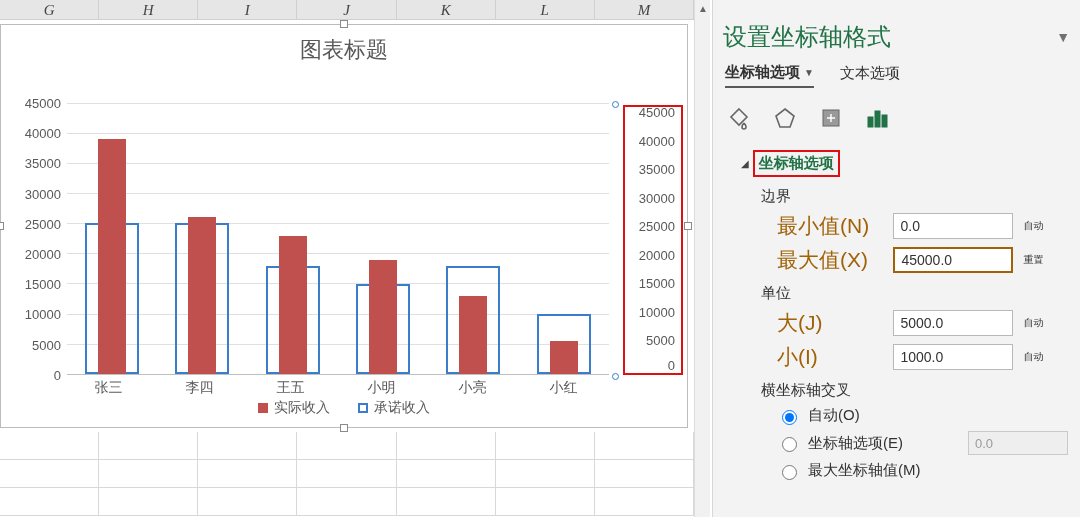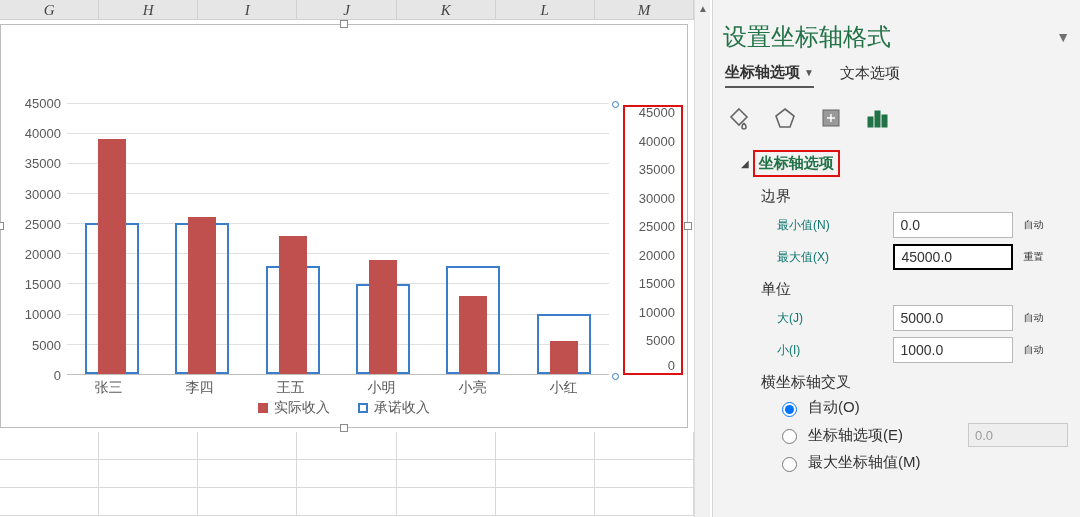--- a/index.html
+++ b/index.html
@@ -203,28 +203,28 @@
     border:2px solid #d11; width:fit-content;
   }
   .tri { font-size:10px; color:#444; }
   .subhead { margin: 10px 0 4px 20px; color:#333; font-size:15px; }
 
   .row-line {
     display:flex; align-items:center;
     margin: 6px 0 6px 36px;
     gap: 10px;
   }
-  .row-line .lbl { width: 110px; color:#0f766e; font-size:12px; }
+  .row-line .lbl { width: 110px; color:#a16207; font-size:21px; }
   .row-line input[type="text"] {
     width: 120px; height:26px;
     border:1px solid #b8b8b8; background:#fff;
     padding: 0 6px; font-size:14px; color:#333;
   }
   .row-line .suffix { width:46px; color:#333; font-size:10px; }
-  .row-line.boxed input { border:2px solid #000000; }
+  .row-line.boxed input { border:2px solid #a16207; }
 
   .radio-line {
     display:flex; align-items:center; gap:8px;
     margin: 6px 0 6px 36px; font-size:15px; color:#333;
   }
   .radio-line input[type="radio"] { width:15px; height:15px; }
   .radio-line input[type="text"] {
     width:100px; height:24px; border:1px solid #c9c9c9; background:#eee;
     font-size:13px; color:#9a9a9a; padding:0 6px; margin-left:auto;
   }
@@ -241,20 +241,21 @@
   <div>L</div>
   <div>M</div>
 </div>
 
 <div class="chart-obj">
   <div class="sel-handle sh-t"></div>
   <div class="sel-handle sh-b"></div>
   <div class="sel-handle sh-l"></div>
   <div class="sel-handle sh-r"></div>
 
+  <div class="chart-title">图表标题</div>
 
   <div class="plot-wrap">
     <div class="y-labels">
       <span style="top:0%">45000</span>
       <span style="top:11.1%">40000</span>
       <span style="top:22.2%">35000</span>
       <span style="top:33.3%">30000</span>
       <span style="top:44.4%">25000</span>
       <span style="top:55.5%">20000</span>
       <span style="top:66.6%">15000</span>

